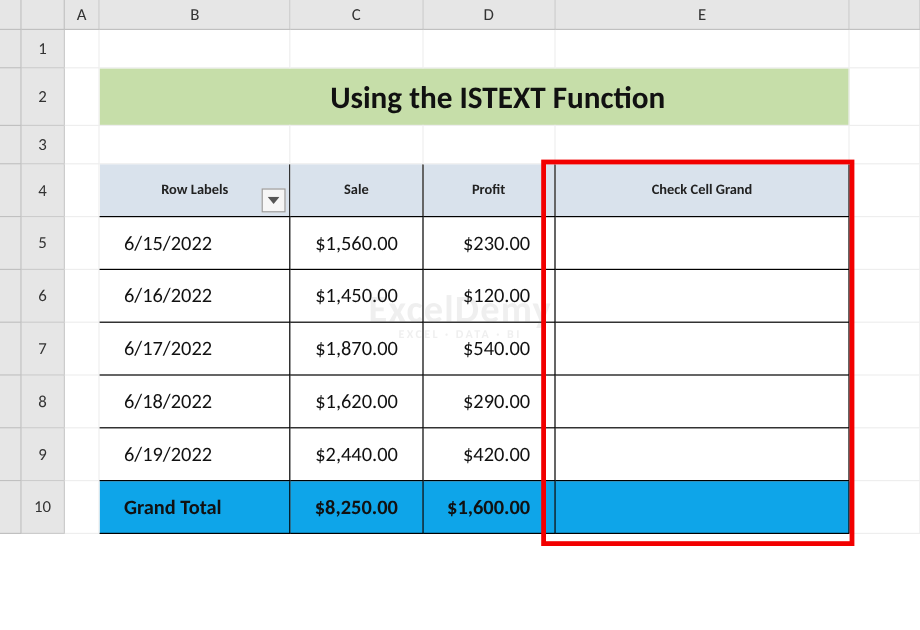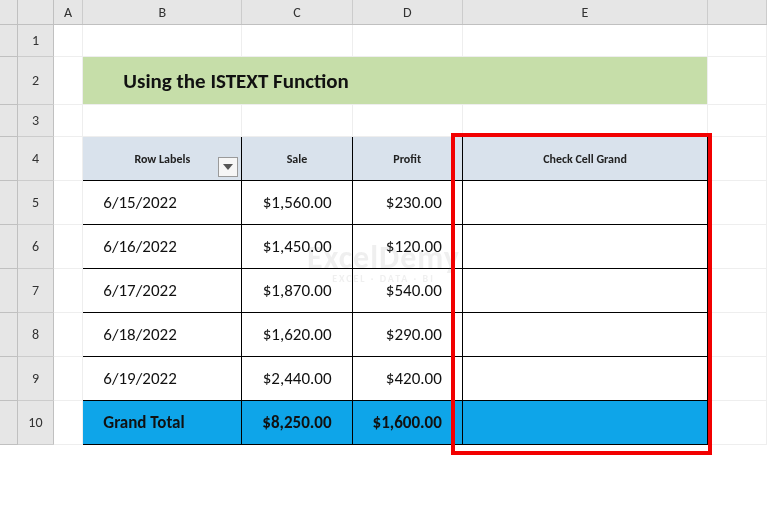--- a/index.html
+++ b/index.html
@@ -57,23 +57,23 @@
       border-right: 1px solid #eee;
       border-bottom: 1px solid #eee;
     }
     .r1 { height: 32px; }
     .r2 { height: 48px; }
     .r3 { height: 32px; }
     .rData { height: 44px; }
 
     .title-cell {
       background: #c6dea9;
-      font-size: 21px;
-      font-weight: bold;
-      text-align: left;
+      font-size: 26px;
+      font-weight: bold;
+      text-align: center;
       color: #111;
       padding-left: 40px;
     }
 
     .th-cell {
       background: #d9e2ec;
       font-size: 12px;
       font-weight: bold;
       text-align: center;
       color: #222;

